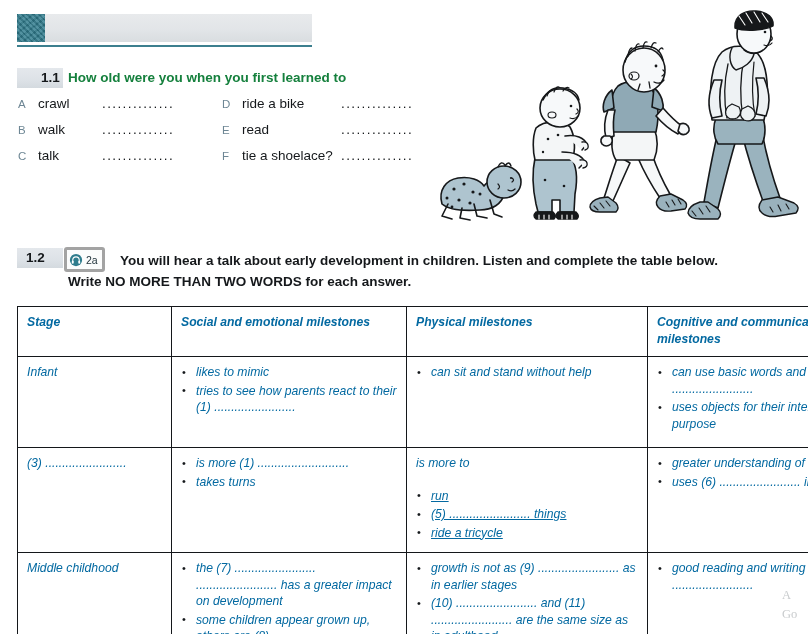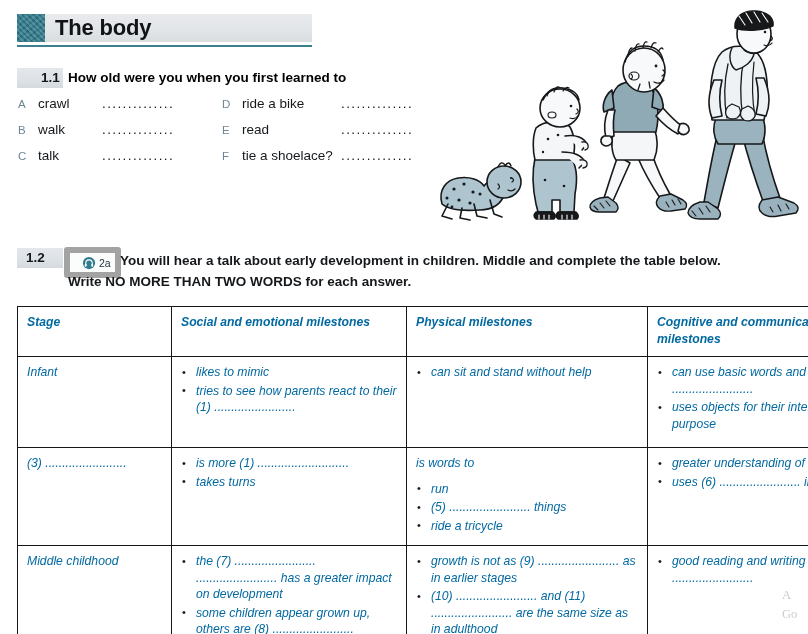--- a/index.html
+++ b/index.html
@@ -80,21 +80,21 @@
     white-space: nowrap;
   }
 
   
   #ex11-prompt {
     position: absolute;
     left: 68px;
     top: 69px;
     font-size: 13.5px;
     font-weight: bold;
-    color: #000000;
+    color: #15803d;
     line-height: 18px;
     white-space: nowrap;
   }
   .ex11-item {
     position: absolute;
     height: 22px;
     display: flex;
     align-items: baseline;
     white-space: nowrap;
   }
@@ -125,22 +125,22 @@
     height: 222px;
   }
   #illustration svg { display: block; width: 100%; height: 100%; }
 
   
   #audio-chip {
     position: absolute;
     left: 64px;
     top: 247px;
     height: 19px;
-    padding: 0 4px 0 12px;
-    border: 6px solid #a3a3a3;
+    padding: 0 4px 0 2px;
+    border: 3px solid #a3a3a3;
     border-radius: 3px;
     background: #fbfcfc;
     display: flex;
     align-items: center;
     gap: 3px;
   }
   #audio-icon { width: 14px; height: 14px; display: block; }
   #audio-track-label {
     font-size: 10.5px;
     color: #22343c;
@@ -210,21 +210,22 @@
     content: "\2022";
     position: absolute;
     left: -14px;
     top: -0.5px;
     font-size: 11px;
     font-style: normal;
     color: #15181b;
   }
   ul.bullets.sub {
     padding-left: 15px;
-    margin-top: 9px;
+    margin-top: 16px;
+    text-decoration: underline;
   }
 
   .row-infant td { height: 74px; }
   .row-toddler td { height: 78px; }
   .row-middle td { height: 118px; }
 
   
   #watermark {
     position: absolute;
     right: 2px;
@@ -237,21 +238,20 @@
     overflow: hidden;
     white-space: nowrap;
   }
 </style>
 </head>
 <body>
 
 <div id="unit-header">
   <div id="unit-header-band"></div>
   <div id="unit-header-square"></div>
-  <div id="unit-title">The body</div>
 </div>
 <div id="unit-rule"></div>
 
 <div class="ex-badge" style="left:17px; top:68px;"></div>
 <div class="ex-num" style="left:26px; top:68px;margin-left:15px;">1.1</div>
 <div id="ex11-prompt">How old were you when you first learned to</div>
 
 <div class="ex11-item" style="left:18px; top:96px;">
   <span class="ex11-letter">A</span>
   <span class="ex11-label" style="width:64px;">crawl</span>
@@ -447,21 +447,21 @@
 <div id="audio-chip">
   <svg id="audio-icon" viewBox="0 0 16 16">
     <circle cx="8" cy="8" r="7" fill="#2f7c8d"></circle>
     <path d="M4.3 9.6 V8.1 a3.7 3.7 0 0 1 7.4 0 V9.6" fill="none" stroke="#ffffff" stroke-width="1.25" stroke-linecap="round"></path>
     <rect x="3.2" y="8.9" width="2.2" height="3.3" rx="1.1" fill="#ffffff"></rect>
     <rect x="10.6" y="8.9" width="2.2" height="3.3" rx="1.1" fill="#ffffff"></rect>
   </svg>
   <span id="audio-track-label">2a</span>
 </div>
 
-<div id="ex12-text">You will hear a talk about early development in children. Middle and complete the table below.</div>
+<div id="ex12-text">You will hear a talk about early development in children. Listen and complete the table below.</div>
 <div id="ex12-line2">Write NO MORE THAN TWO WORDS for each answer.</div>
 
 <table id="milestones-table">
   <thead>
     <tr>
       <th class="col-stage">Stage</th>
       <th class="col-social">Social and emotional milestones</th>
       <th class="col-physical">Physical milestones</th>
       <th class="col-cognitive">Cognitive and communicative milestones</th>
     </tr>
@@ -491,21 +491,21 @@
 
     <tr class="row-toddler">
       <td>(3) ........................</td>
       <td>
         <ul class="bullets">
           <li>is more (1) ...........................</li>
           <li>takes turns</li>
         </ul>
       </td>
       <td>
-        <div class="cell-lead">is words to</div>
+        <div class="cell-lead">is more to</div>
         <ul class="bullets sub">
           <li>run</li>
           <li>(5) ........................ things</li>
           <li>ride a tricycle</li>
         </ul>
       </td>
       <td>
         <ul class="bullets">
           <li>greater understanding of language</li>
           <li>uses (6) ........................ in play</li>

